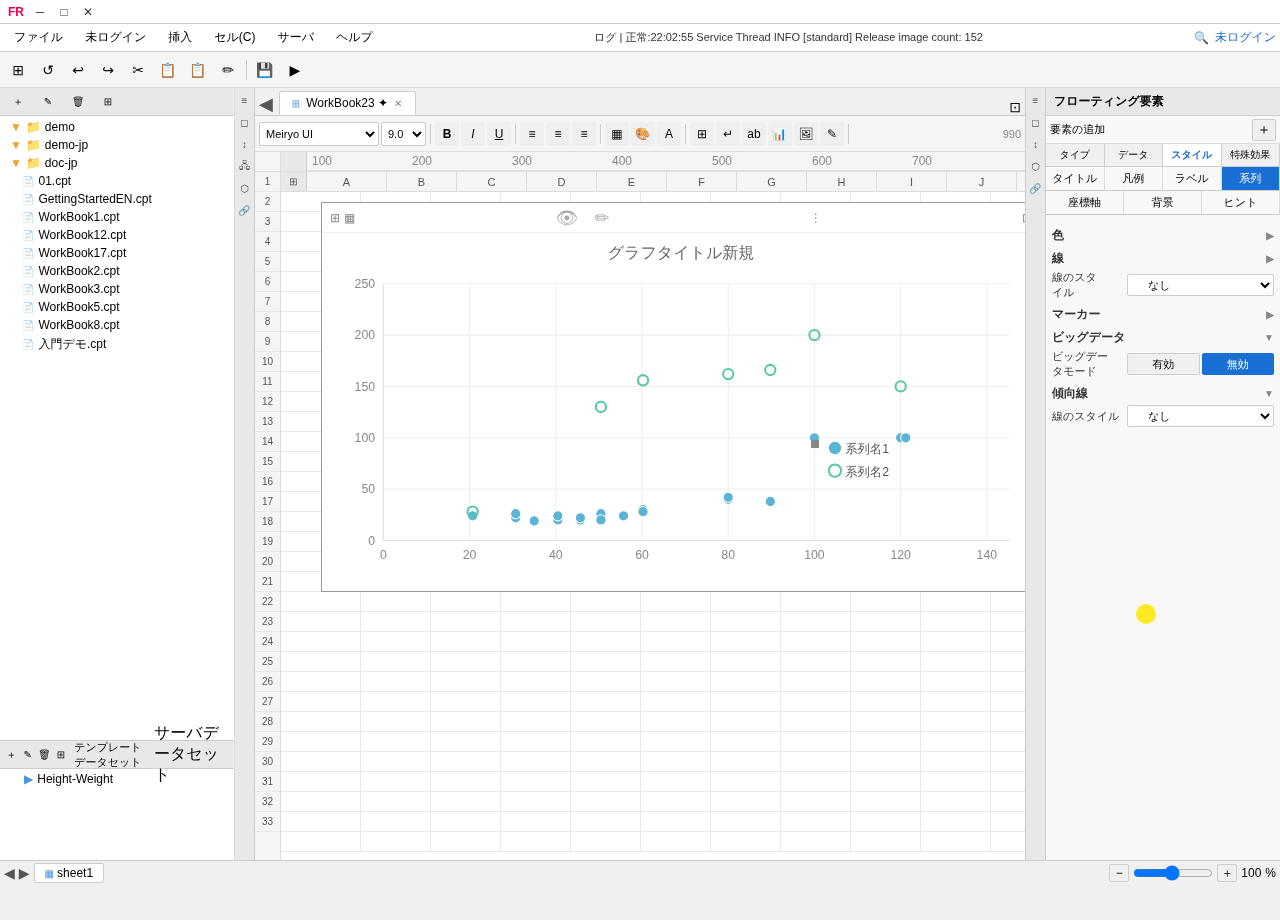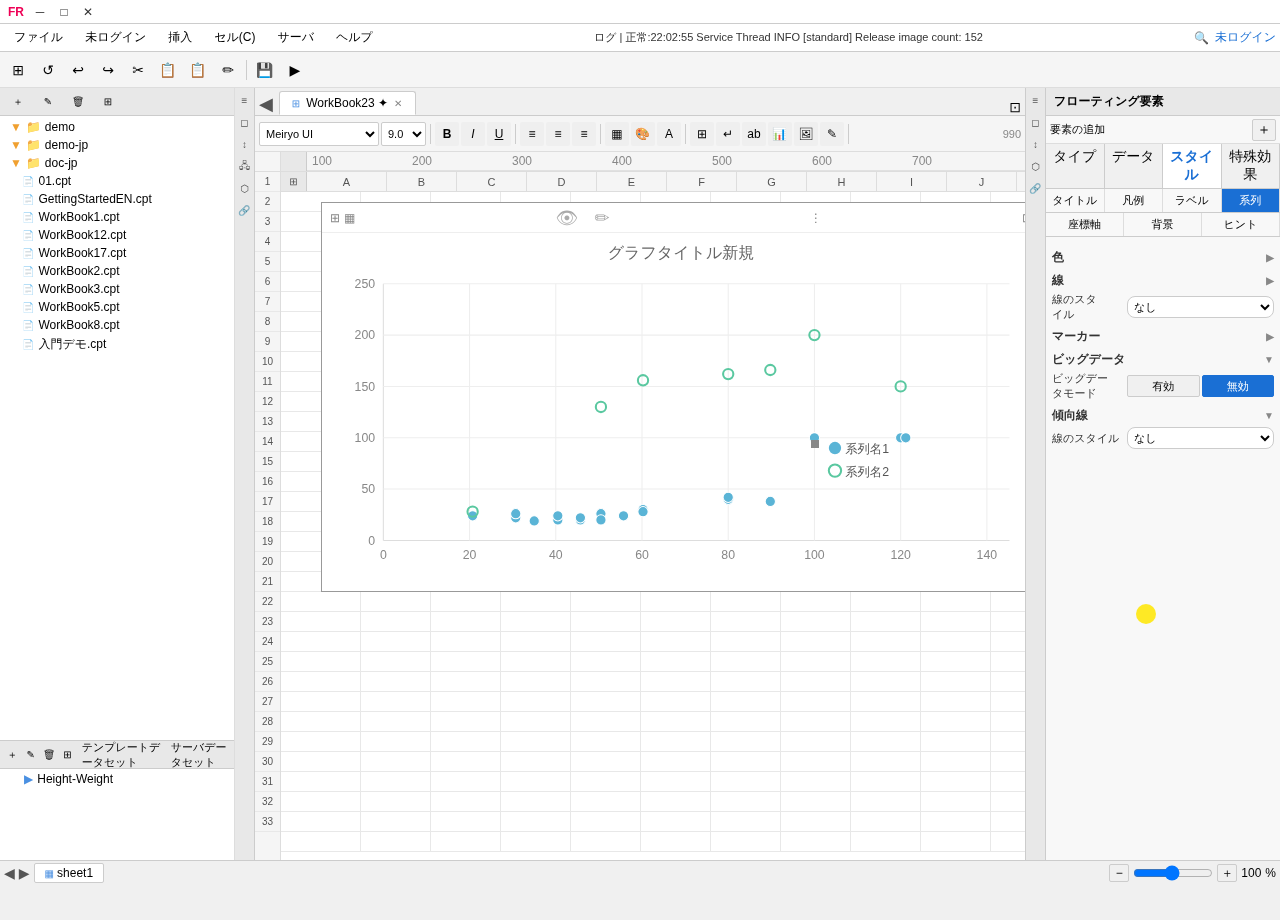--- a/index.html
+++ b/index.html
@@ -77,34 +77,34 @@
     #chart-body { padding: 10px; height: calc(390px - 30px); display: flex; flex-direction: column; }
     #chart-title { text-align: center; font-size: 16px; color: #666; margin-bottom: 8px; }
     #chart-canvas { flex: 1; position: relative; }
     .chart-icons { display: flex; gap: 16px; }
 
     
     #right-panel { width: 235px; background: #f8f8f8; border-left: 1px solid #ccc; display: flex; flex-direction: column; overflow: hidden; }
     #right-panel-header { height: 28px; background: #e8e8e8; display: flex; align-items: center; justify-content: space-between; padding: 0 8px; border-bottom: 1px solid #ccc; font-size: 12px; font-weight: bold; }
     #right-panel-toolbar { height: 28px; display: flex; align-items: center; padding: 0 4px; border-bottom: 1px solid #ddd; gap: 2px; }
     #right-tabs { display: flex; border-bottom: 1px solid #ccc; background: #f0f0f0; }
-    .right-tab { flex: 1; padding: 4px 2px; text-align: center; cursor: pointer; font-size: 14px; border-right: 1px solid #ccc; }
+    .right-tab { flex: 1; padding: 4px 2px; text-align: center; cursor: pointer; font-size: 10px; border-right: 1px solid #ccc; }
     .right-tab.active { background: #fff; font-weight: bold; color: #1a6fd4; }
     #right-subtabs { display: flex; border-bottom: 1px solid #ccc; background: #f8f8f8; }
     .right-subtab { flex: 1; padding: 4px 2px; text-align: center; cursor: pointer; font-size: 11px; border-right: 1px solid #ddd; }
     .right-subtab.active { background: #1a6fd4; color: #fff; }
     #right-content { flex: 1; overflow-y: auto; padding: 6px; }
     .prop-row { display: flex; align-items: center; margin-bottom: 4px; }
     .prop-label { width: 60px; font-size: 11px; color: #333; flex-shrink: 0; }
     .prop-label-wide { width: 75px; font-size: 11px; color: #333; flex-shrink: 0; }
     .prop-value { flex: 1; }
     .prop-section { font-size: 12px; font-weight: bold; color: #333; margin: 6px 0 3px 0; display: flex; align-items: center; justify-content: space-between; }
     .prop-section-arrow { color: #888; font-size: 10px; }
     .prop-input { width: 100%; height: 22px; border: 1px solid #ccc; border-radius: 2px; padding: 0 4px; font-size: 11px; }
-    .prop-select { width: 100%; height: 22px; border: 1px solid #ccc; border-radius: 8px; padding: 0 2px; font-size: 11px; background: #fff; }
+    .prop-select { width: 100%; height: 22px; border: 1px solid #ccc; border-radius: 2px; padding: 0 16px; font-size: 11px; background: #fff; }
     .btn-pair { display: flex; gap: 2px; }
     .btn-toggle { flex: 1; height: 22px; border: 1px solid #ccc; border-radius: 2px; cursor: pointer; font-size: 11px; background: #f0f0f0; }
     .btn-toggle.active { background: #1a6fd4; color: #fff; border-color: #1a6fd4; }
 
     
     #icon-panel-right { width: 20px; background: #e8e8e8; border-left: 1px solid #ccc; display: flex; flex-direction: column; align-items: center; padding: 4px 0; gap: 6px; }
 
     
     #bottom-bar { height: 24px; background: #f0f0f0; border-top: 1px solid #ccc; display: flex; align-items: center; padding: 0 4px; gap: 4px; }
     .sheet-tab { padding: 2px 10px; background: #fff; border: 1px solid #ccc; border-radius: 2px; cursor: pointer; font-size: 11px; }
@@ -223,21 +223,21 @@
           <span>入門デモ.cpt</span>
       </div>
     </div>
     <div id="dataset-panel">
       <div id="dataset-toolbar">
         <button class="tb-btn" style="font-size:10px;">＋</button>
         <button class="tb-btn" style="font-size:10px;">✎</button>
         <button class="tb-btn" style="font-size:10px;">🗑</button>
         <button class="tb-btn" style="font-size:10px;">⊞</button>
         <span style="font-size:11px;margin-left:4px;">テンプレートデータセット</span>
-        <span style="font-size:11px;margin-left:8px;">サーバデータセット</span>
+        <span style="font-size:16px;margin-left:8px;">サーバデータセット</span>
       </div>
       <div class="ds-item">
         <span style="color:#4a90e2;">▶</span>
         <span>Height-Weight</span>
       </div>
     </div>
   </div>
 
   <div id="icon-panel-left">
     <div class="icon-panel-btn">≡</div>

